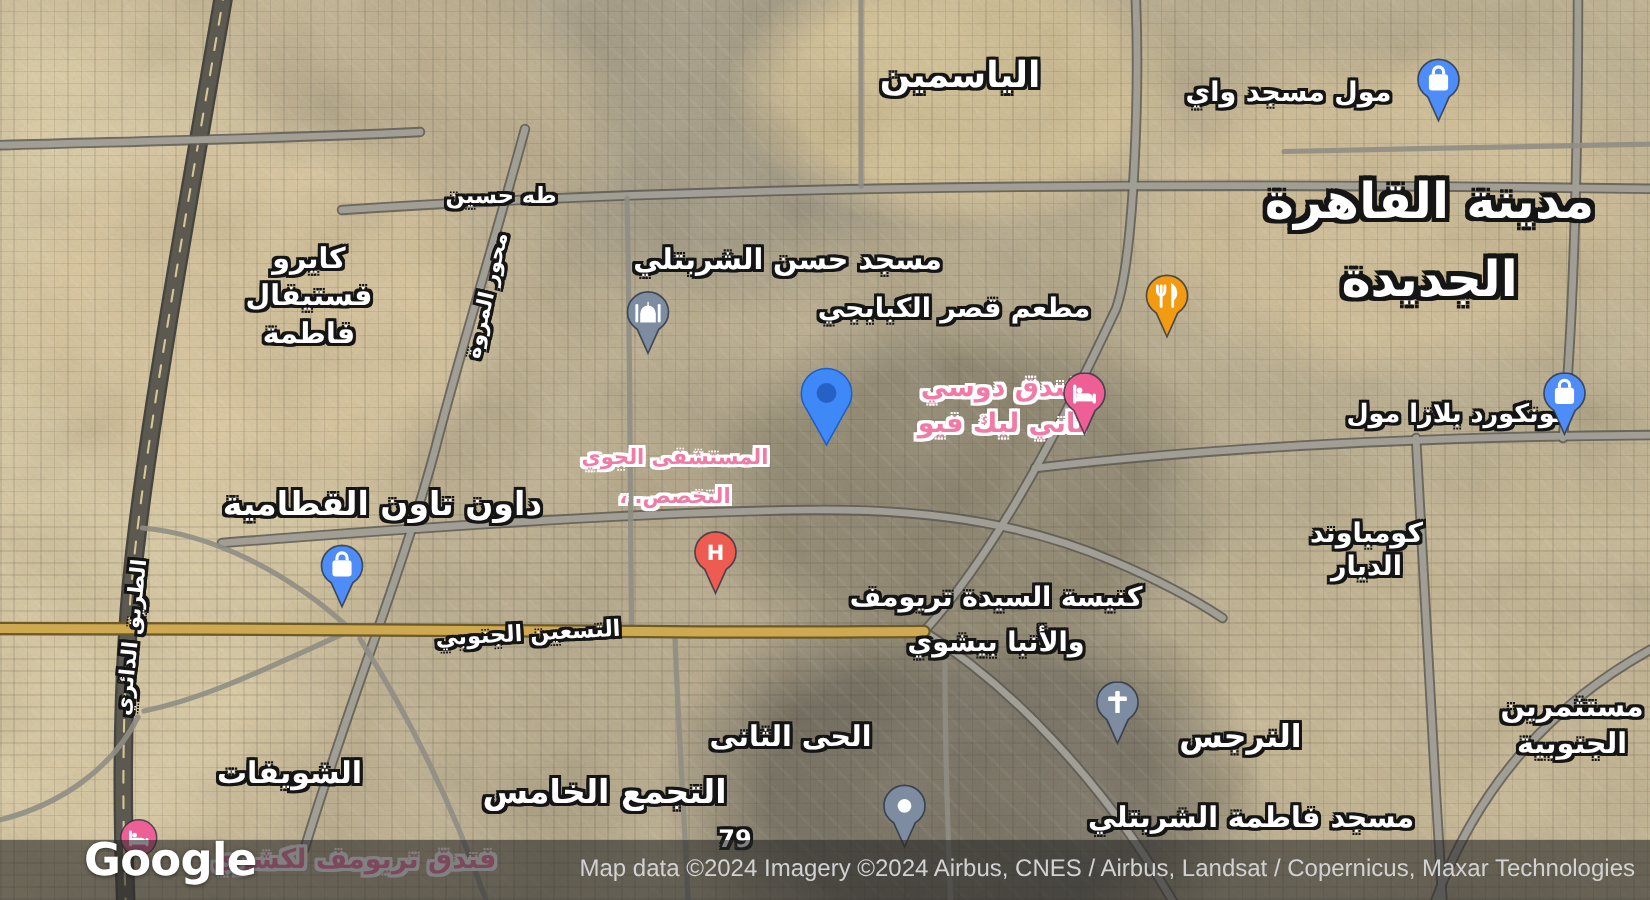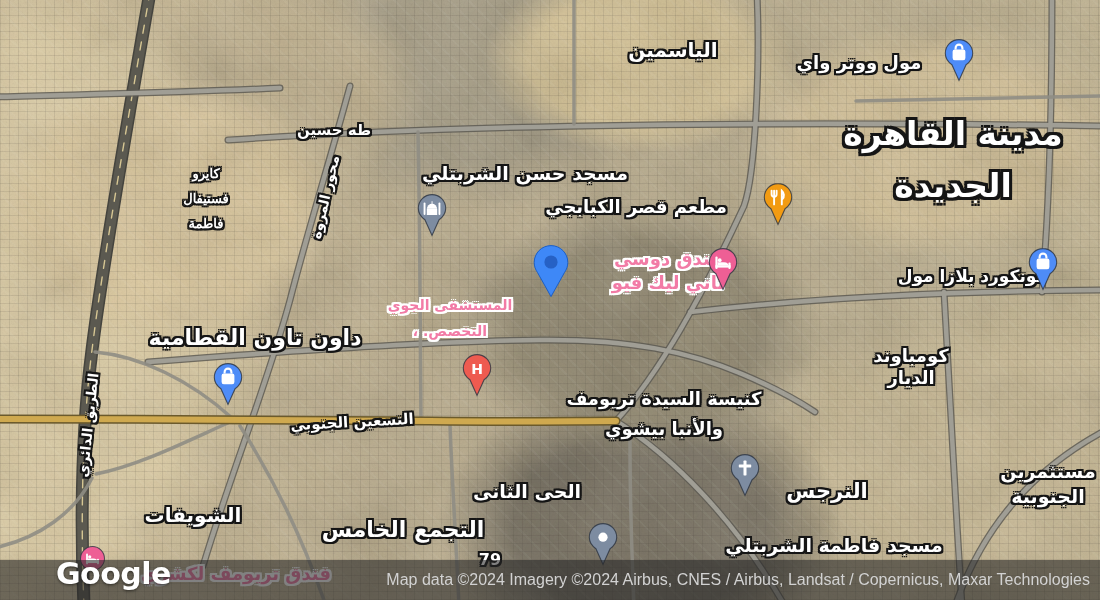--- a/index.html
+++ b/index.html
@@ -141,24 +141,24 @@
         <path d="M96,474 C140,465 185,442 230,422"></path>
         <path d="M-6,548 C40,538 75,512 92,478"></path>
       </g>
 
       <path d="M-6,419 C140,419 300,420 430,421 C520,422 575,421 616,421" stroke="#6b5a2c" stroke-width="9"></path>
       <path d="M-6,419 C140,419 300,420 430,421 C520,422 575,421 616,421" stroke="#cfa94f" stroke-width="6"></path>
     </g>
   </svg>
 
   <div class="layer" id="labels-layer">
-      <div class="map-label lbl-area" dir="rtl" style="left: 673px; top: 50px; font-size: 20px; transform: translate(-50%, -50%) rotate(0deg);">
+      <div class="map-label lbl-area" dir="rtl" style="left: 640px; top: 50px; font-size: 24px; transform: translate(-50%, -50%) rotate(0deg);">
         <div>الياسمين</div>
       </div>
-      <div class="map-label lbl-area" dir="rtl" style="left: 206px; top: 198px; font-size: 13px; line-height: 25px; transform: translate(-50%, -50%) rotate(0deg); font-family: Liberation Serif, serif;">
+      <div class="map-label lbl-area" dir="rtl" style="left: 206px; top: 198px; font-size: 19px; line-height: 25px; transform: translate(-50%, -50%) rotate(0deg);">
         <div>كايرو</div>
         <div>فستيفال</div>
         <div>فاطمة</div>
       </div>
       <div class="map-label lbl-area" dir="rtl" style="left: 255px; top: 337px; font-size: 22px; transform: translate(-50%, -50%) rotate(0deg);">
         <div>داون تاون القطامية</div>
       </div>
       <div class="map-label lbl-area" dir="rtl" style="left: 193px; top: 515px; font-size: 20px; transform: translate(-50%, -50%) rotate(0deg);">
         <div>الشويفات</div>
       </div>
@@ -177,21 +177,21 @@
       </div>
       <div class="map-label lbl-area" dir="rtl" style="left: 1048px; top: 484px; font-size: 19px; line-height: 25px; transform: translate(-50%, -50%) rotate(0deg);">
         <div>مستثمرين</div>
         <div>الجنوبية</div>
       </div>
       <div class="map-label lbl-city" dir="rtl" style="left: 953px; top: 160px; font-size: 33px; line-height: 52px; transform: translate(-50%, -50%) rotate(0deg);">
         <div>مدينة القاهرة</div>
         <div>الجديدة</div>
       </div>
       <div class="map-label lbl-poi" dir="rtl" style="left: 859px; top: 62px; font-size: 18px; transform: translate(-50%, -50%) rotate(0deg);">
-        <div>مول ووتر واي</div>
+        <div>مول مسجد واي</div>
       </div>
       <div class="map-label lbl-poi" dir="rtl" style="left: 525px; top: 173px; font-size: 19px; transform: translate(-50%, -50%) rotate(0deg);">
         <div>مسجد حسن الشربتلي</div>
       </div>
       <div class="map-label lbl-poi" dir="rtl" style="left: 636px; top: 206px; font-size: 18px; transform: translate(-50%, -50%) rotate(0deg);">
         <div>مطعم قصر الكبابجي</div>
       </div>
       <div class="map-label lbl-poi" dir="rtl" style="left: 972px; top: 276px; font-size: 17px; transform: translate(-50%, -50%) rotate(0deg);">
         <div>كونكورد بلازا مول</div>
       </div>

